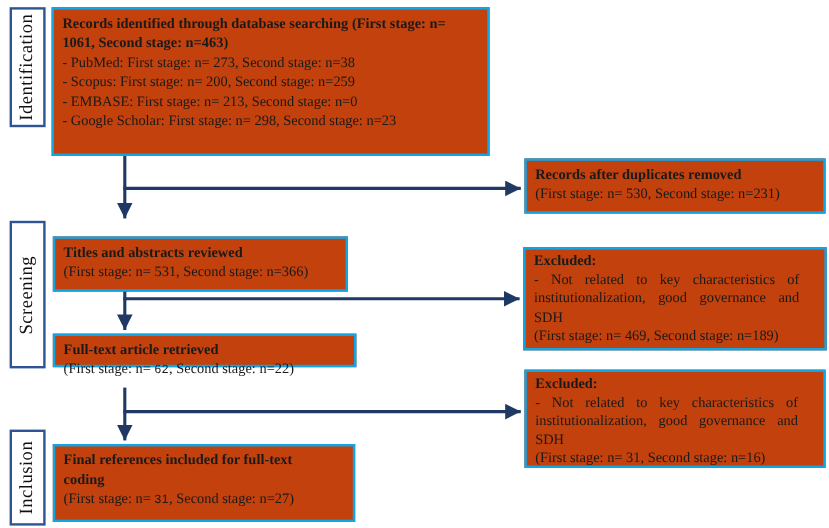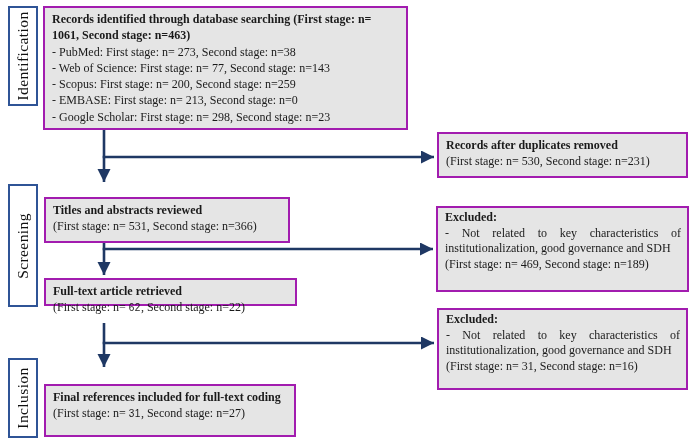--- a/index.html
+++ b/index.html
@@ -14,23 +14,23 @@
   }
   #connectors {
     position: absolute;
     left: 0; top: 0;
     width: 691px; height: 440px;
     pointer-events: none;
   }
   .flow-box {
     position: absolute;
     box-sizing: border-box;
-    background: #e5e5e5;
-    border: 2px solid #a21caf;
-    padding: 3px 6px 2px 7px;
+    background: #c2410c;
+    border: 2px solid #0ea5e9;
+    padding: 3px 21px 2px 7px;
     font-size: 12px;
     line-height: 16px;
   }
   .flow-box .title { font-weight: bold; }
   .excl-box { line-height: 15.5px; padding-top: 2px; }
   .excl-box .reason { text-align: justify; }
   .stage-label {
     position: absolute;
     box-sizing: border-box;
     background: #ffffff;
@@ -73,37 +73,36 @@
   <div class="stage-label" style="left:8px; top:184px; width:30px; height:123px;">
     <span>Screening</span>
   </div>
   <div class="stage-label" style="left:8px; top:358px; width:30px; height:80px;">
     <span>Inclusion</span>
   </div>
 
   <div class="flow-box" style="left:43px; top:6px; width:365px; height:124px; line-height:16.3px;">
     <div class="title">Records identified through database searching (First stage: n= 1061, Second stage: n=463)</div>
     <div>- PubMed: First stage: n= 273, Second stage: n=38</div>
-    <div>- Web of Science: First stage: n= 77, Second stage: n=143</div>
     <div>- Scopus: First stage: n= 200, Second stage: n=259</div>
     <div>- EMBASE: First stage: n= 213, Second stage: n=0</div>
     <div>- Google Scholar: First stage: n= 298, Second stage: n=23</div>
   </div>
 
   <div class="flow-box" style="left:44px; top:197px; width:246px; height:46px;">
     <div class="title">Titles and abstracts reviewed</div>
     <div>(First stage: n= 531, Second stage: n=366)</div>
   </div>
 
   <div class="flow-box" style="left:44px; top:278px; width:253px; height:28px;">
     <div class="title">Full-text article retrieved</div>
     <div><span>(First stage: n= </span><span class="sans-num">62</span><span>, Second stage: n=22)</span></div>
   </div>
 
-  <div class="flow-box" style="left:44px; top:384px; width:252px; height:53px;">
+  <div class="flow-box" style="left:44px; top:370px; width:252px; height:65px;">
     <div class="title">Final references included for full-text coding</div>
     <div><span>(First stage: n= </span><span class="sans-num">31</span><span>, Second stage: n=27)</span></div>
   </div>
 
   <div class="flow-box" style="left:437px; top:132px; width:251px; height:46px;">
     <div class="title">Records after duplicates removed</div>
     <div>(First stage: n= 530, Second stage: n=231)</div>
   </div>
 
   <div class="flow-box excl-box" style="left:436px; top:206px; width:253px; height:86px;">

